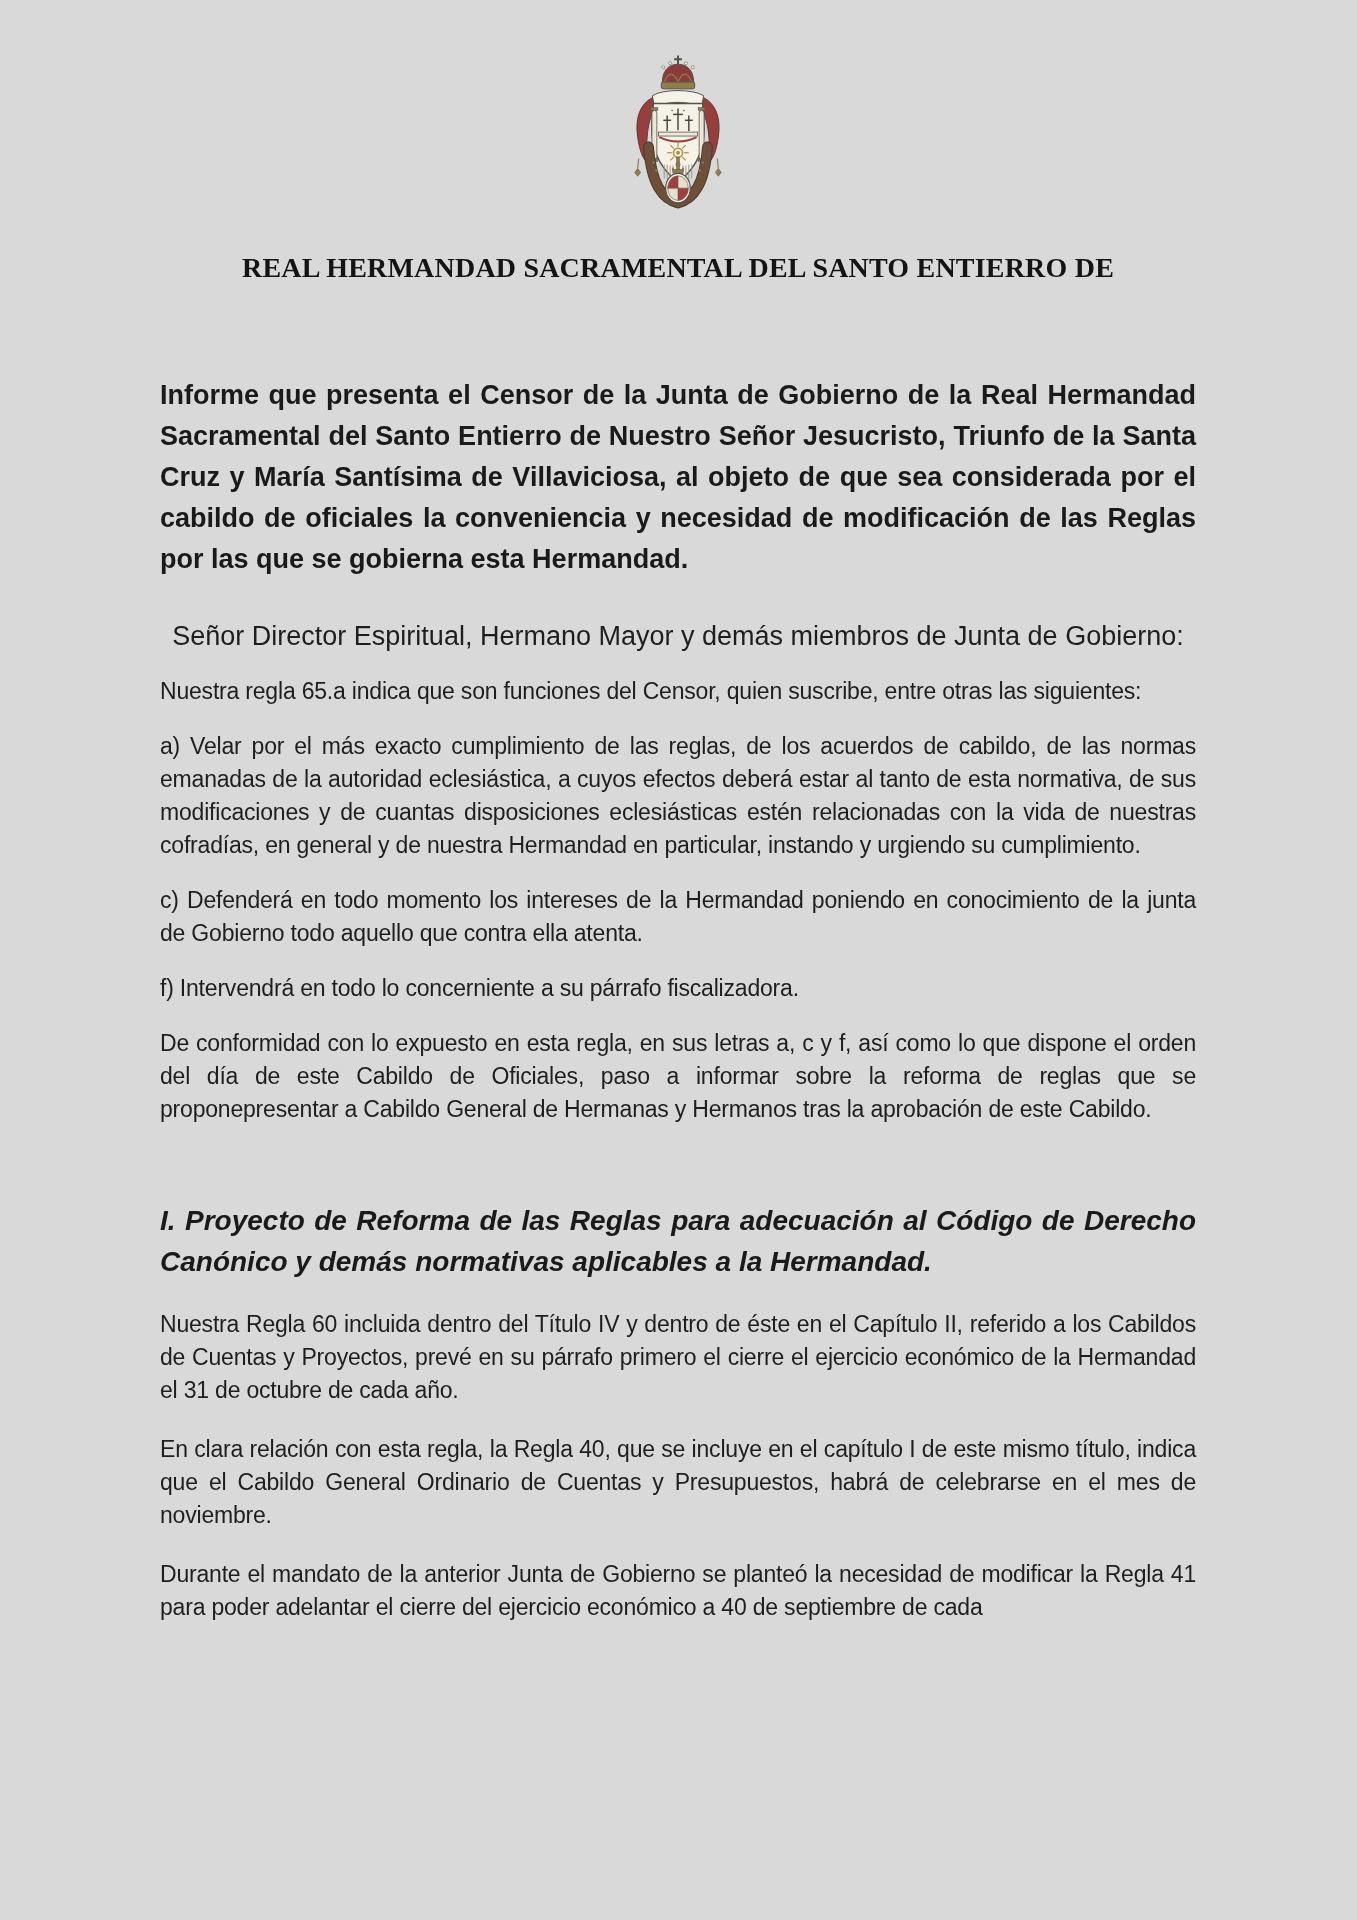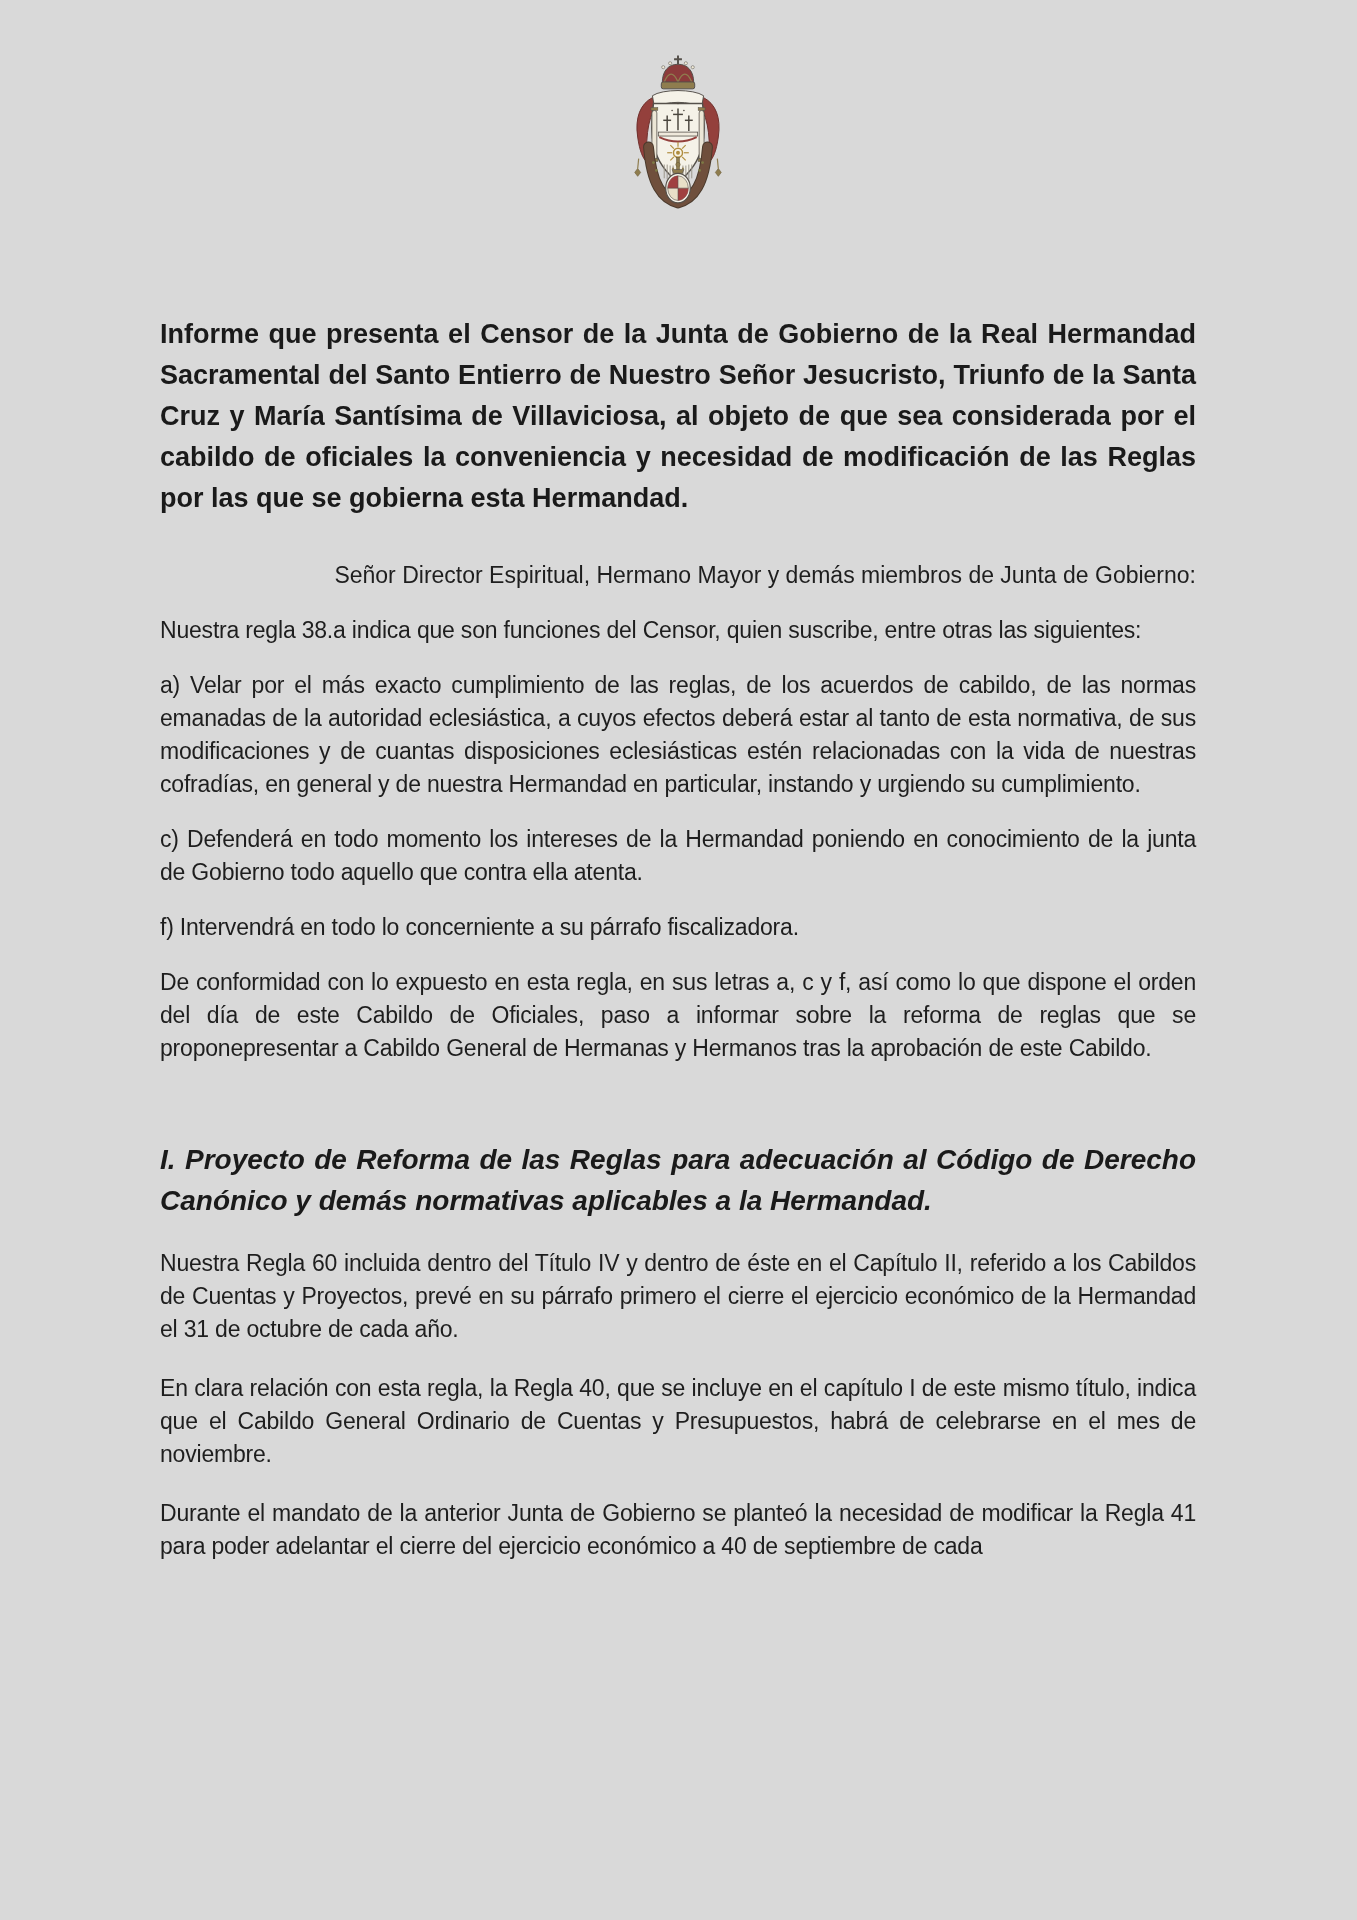--- a/index.html
+++ b/index.html
@@ -39,23 +39,23 @@
     margin: 92px 0 0 0;
     font-size: 27px;
     font-weight: bold;
     line-height: 41px;
     text-align: justify;
     color: #1a1a1a;
   }
 
   .salutation {
     margin: 40px 0 0 0;
-    font-size: 23px;
+    font-size: 27px;
     line-height: 33px;
-    text-align: right;
+    text-align: center;
   }
 
   .body-par {
     margin: 22px 0 0 0;
     font-size: 23px;
     line-height: 33px;
     text-align: justify;
     letter-spacing: -0.2px;
   }
 
@@ -172,27 +172,28 @@
 
         <ellipse cx="60" cy="136" rx="12.5" ry="15" fill="#f5f2e8" stroke="#55504a" stroke-width="1.2"></ellipse>
         <ellipse cx="60" cy="136" rx="10.5" ry="12.5" fill="#e8dfc8" stroke="#55504a" stroke-width="0.6"></ellipse>
         <path d="M60,136 L60,123.5 A10.5,12.5 0 0 0 49.5,136 Z" fill="#a04040"></path>
         <path d="M60,136 L60,148.5 A10.5,12.5 0 0 0 70.5,136 Z" fill="#a04040"></path>
         <path d="M60,123.5 V148.5 M49.5,136 H70.5" stroke="#55504a" stroke-width="0.6" fill="none"></path>
       </svg>
     </div>
 
     <h1 class="title">
+      <span class="line">REAL HERMANDAD SACRAMENTAL DEL SANTO ENTIERRO DE</span>
     </h1>
 
     <p class="intro">Informe que presenta el Censor de la Junta de Gobierno de la Real Hermandad Sacramental del Santo Entierro de Nuestro Señor Jesucristo, Triunfo de la Santa Cruz y María Santísima de Villaviciosa, al objeto de que sea considerada por el cabildo de oficiales la conveniencia y necesidad de modificación de las Reglas por las que se gobierna esta Hermandad.</p>
 
     <p class="salutation">Señor Director Espiritual, Hermano Mayor y demás miembros de Junta de Gobierno:</p>
 
-    <p class="body-par">Nuestra regla 38.a indica que son funciones del Censor, quien suscribe, entre otras las siguientes:</p>
+    <p class="body-par">Nuestra regla 65.a indica que son funciones del Censor, quien suscribe, entre otras las siguientes:</p>
     <p class="body-par">a) Velar por el más exacto cumplimiento de las reglas, de los acuerdos de cabildo, de las normas emanadas de la autoridad eclesiástica, a cuyos efectos deberá estar al tanto de esta normativa, de sus modificaciones y de cuantas disposiciones eclesiásticas estén relacionadas con la vida de nuestras cofradías, en general y de nuestra Hermandad en particular, instando y urgiendo su cumplimiento.</p>
     <p class="body-par">c) Defenderá en todo momento los intereses de la Hermandad poniendo en conocimiento de la junta de Gobierno todo aquello que contra ella atenta.</p>
     <p class="body-par">f) Intervendrá en todo lo concerniente a su párrafo fiscalizadora.</p>
     <p class="body-par">De conformidad con lo expuesto en esta regla, en sus letras a, c y f, así como lo que dispone el orden del día de este Cabildo de Oficiales, paso a informar sobre la reforma de reglas que se proponepresentar a Cabildo General de Hermanas y Hermanos tras la aprobación de este Cabildo.</p>
 
     <h2 class="section-heading">I. Proyecto de Reforma de las Reglas para adecuación al Código de Derecho Canónico y demás normativas aplicables a la Hermandad.</h2>
 
     <p class="section-par">Nuestra Regla 60 incluida dentro del Título IV y dentro de éste en el Capítulo II, referido a los Cabildos de Cuentas y Proyectos, prevé en su párrafo primero el cierre el ejercicio económico de la Hermandad el 31 de octubre de cada año.</p>
     <p class="section-par">En clara relación con esta regla, la Regla 40, que se incluye en el capítulo I de este mismo título, indica que el Cabildo General Ordinario de Cuentas y Presupuestos, habrá de celebrarse en el mes de noviembre.</p>
     <p class="section-par">Durante el mandato de la anterior Junta de Gobierno se planteó la necesidad de modificar la Regla 41 para poder adelantar el cierre del ejercicio económico a 40 de septiembre de cada</p>

